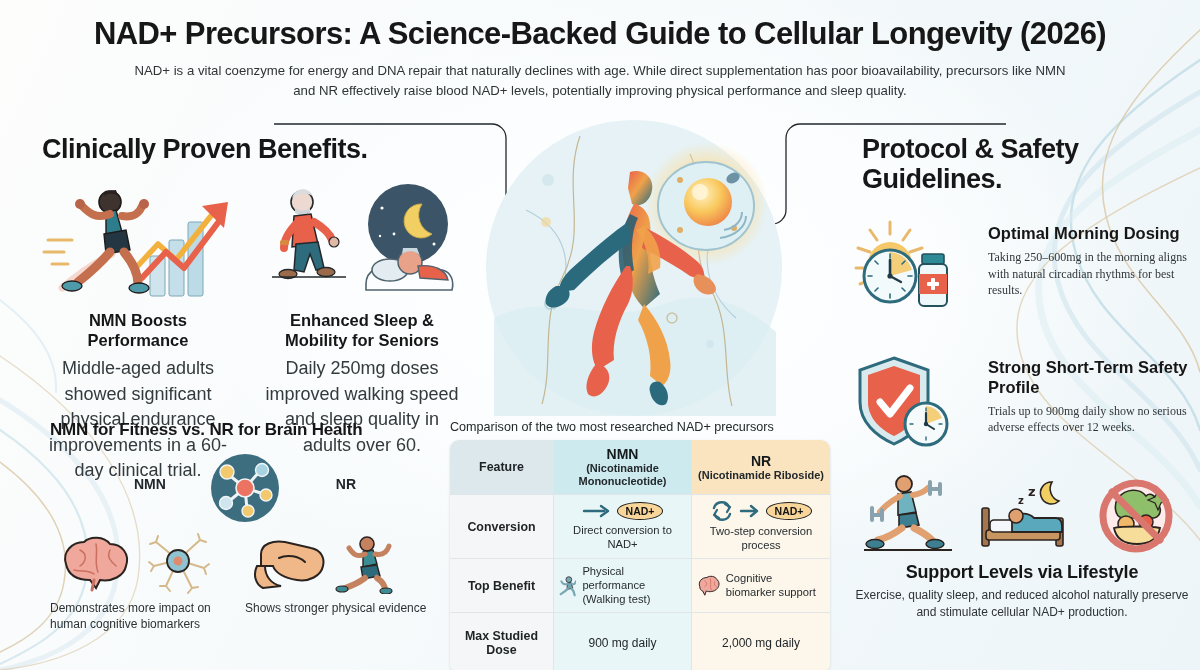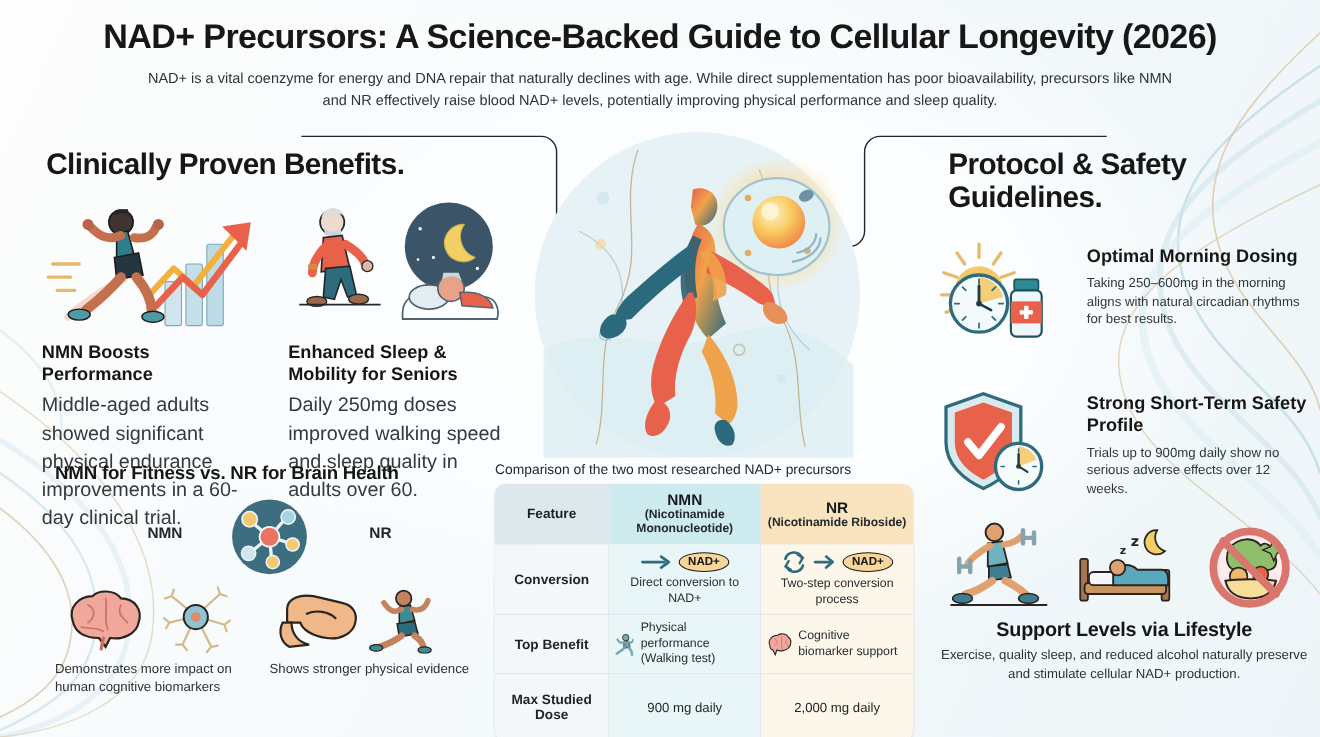--- a/index.html
+++ b/index.html
@@ -39,21 +39,21 @@
 
   
   .sec-head {
     position: absolute; font-size: 27px; font-weight: 700;
     letter-spacing: -0.5px; color: #171717; line-height: 1.12;
   }
   #head-left  { left: 42px;  top: 134px; }
   #head-right { left: 862px; top: 134px; width: 300px; }
 
   
-  .benefit { position: absolute; width: 200px; }
+  .benefit { position: absolute; width: 200px; text-align: center; }
   #benefit-0 { left: 38px;  top: 178px; }
   #benefit-1 { left: 262px; top: 178px; }
   .benefit .art { height: 128px; position: relative; }
   .benefit h3 {
     font-size: 16.5px; font-weight: 700; color: #161616;
     line-height: 1.22; margin-top: 4px;
   }
   .benefit p {
     font-size: 18px; line-height: 1.42; color: #333a3d; margin-top: 6px;
   }
@@ -61,21 +61,21 @@
   
   .guide { position: absolute; display: flex; gap: 30px; align-items: flex-start; justify-content: flex-end; }
   #guide-0 { left: 850px; top: 218px; width: 345px; }
   #guide-1 { left: 850px; top: 352px; width: 345px; }
   .guide .gart { width: 108px; height: 96px; flex: 0 0 108px; position: relative; }
   .guide .gtxt { padding-top: 6px; }
   .guide h3 {
     font-size: 16.5px; font-weight: 700; color: #161616; line-height: 1.2;
   }
   .guide p {
-    font-size: 12px; line-height: 1.4; color: #303639; margin-top: 5px;
+    font-size: 12px; line-height: 1.4; color: #303639; margin-top: 5px; font-family: Liberation Serif, serif;
   }
 
   
   #hero { position: absolute; left: 484px; top: 118px; width: 300px; height: 300px; }
 
   
   #cmp { position: absolute; left: 50px; top: 420px; width: 390px; text-align: left; }
   #cmp .cmp-title { font-size: 17px; font-weight: 700; color: #161616; letter-spacing: -0.2px; }
   #cmp .mid { margin-top: 12px; position: relative; height: 72px; }
   #cmp .mid .lbl {

